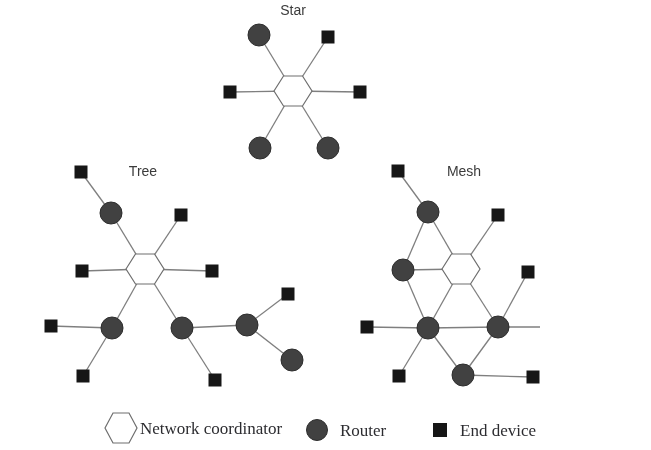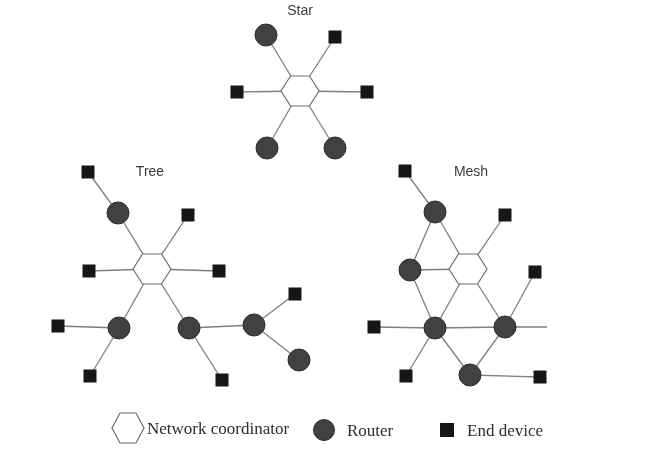--- a/index.html
+++ b/index.html
@@ -6,21 +6,20 @@
     margin: 0;
     padding: 0;
     background: #ffffff;
   }
   .canvas {
     position: relative;
     width: 540px;
     height: 450px;
     background: #ffffff;
     overflow: hidden;
-    padding-left: 7px;
   }
   svg { display: block; }
   .topo-title {
     font-family: "Liberation Sans", sans-serif;
     font-size: 14px;
     fill: #3b3b3b;
   }
   .legend-text {
     font-family: "Liberation Serif", serif;
     font-size: 17px;

